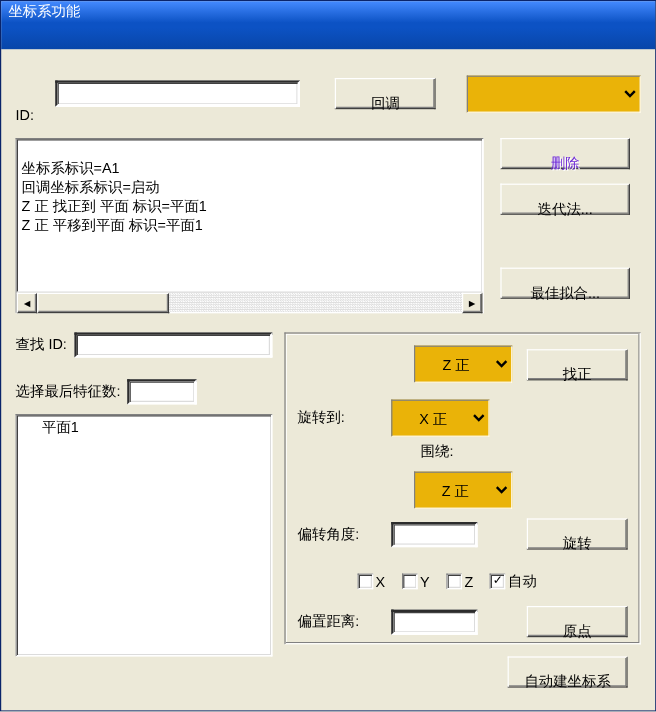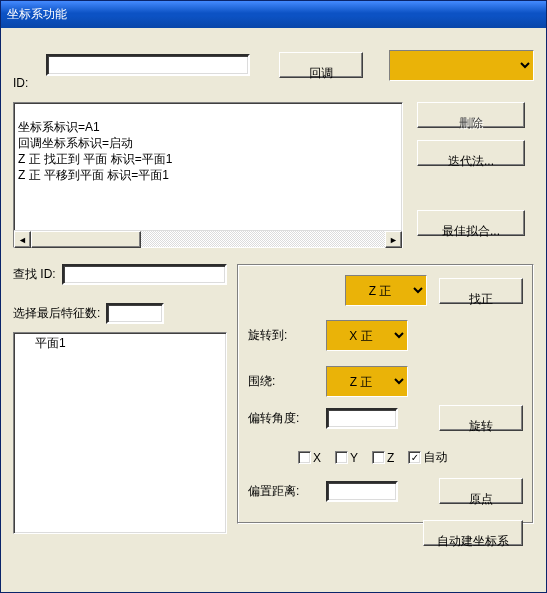--- a/index.html
+++ b/index.html
@@ -11,31 +11,31 @@
   }
   .window {
     width: 547px;
     height: 593px;
     border: 1px solid #0a246a;
     background: #ece9d8;
     display: flex;
     flex-direction: column;
   }
   .titlebar {
-    height: 27px;
+    height: 40px;
     background: linear-gradient(to bottom, #3a95ff 0%, #0a54d6 8%, #0a54d6 92%, #0846b0 100%);
     background: linear-gradient(to bottom,#3c8cf0 0%, #0953d0 50%, #0846b0 100%);
     background: linear-gradient(to bottom,#3a93ff 0%,#0055e5 45%,#0055e5 55%,#0048c8 100%);
     background: linear-gradient(to bottom,#4190ee 0%,#0c5bd6 50%,#0748b4 100%);
     background: linear-gradient(to bottom,#3b8aee 0%,#0b57cf 50%,#0747ab 100%);
     background: #0a54d6; 
     background: linear-gradient(to bottom,#448aff 0%,#0c52c4 45%,#0c52c4 55%,#0846a9 100%);
     color: #fff;
     display: flex;
-    align-items: center;
+    align-items: flex-start;
     padding: 0 6px;
   }
   .titlebar span { font-size: 12px; }
   .client {
     flex: 1;
     position: relative;
     padding: 12px;
   }
   .row { display: flex; align-items: center; }
   .label { white-space: nowrap; }
@@ -66,21 +66,21 @@
     border-left:1px solid #fff;
     border-right:1px solid #404040;
     border-bottom:1px solid #404040;
     box-shadow: inset -1px -1px 0 #808080, inset 1px 1px 0 #ece9d8;
     text-align: center;
     display:flex; align-items:flex-start; justify-content:center;
     cursor: default;
     padding: 12px 4px;
     white-space: nowrap;
   }
-  .btn.disabled { color:#404040; text-shadow:1px 1px 0 #fff; }
+  .btn.disabled { color:#6d28d9; text-shadow:1px 1px 0 #fff; }
   select {
     height: 31px;
     background:#eab308;
     border-top:1px solid #808080;
     border-left:1px solid #808080;
     border-right:1px solid #fff;
     border-bottom:1px solid #fff;
     text-align:center;
   }
   .groupbox {
@@ -212,21 +212,21 @@
           </div>
         </div>
 
         <div class="row" style="margin-top:14px; gap:8px;">
           <span class="label" style="width:70px;">旋转到:</span>
           <select style="width:82px;">
             <option>X 正</option>
           </select>
         </div>
 
-        <div class="row" style="margin-top:15px; gap:8px;">
+        <div class="row" style="margin-top:4px; gap:8px;flex-direction:column;">
           <span class="label" style="width:70px;">围绕:</span>
           <select style="width:82px;">
             <option>Z 正</option>
           </select>
         </div>
 
         <div class="row" style="margin-top:8px; gap:8px;">
           <span class="label" style="width:70px;">偏转角度:</span>
           <input class="text sunken-box" style="width: 72px; height: 21px;" value="">
           <div style="flex:1;"></div>

